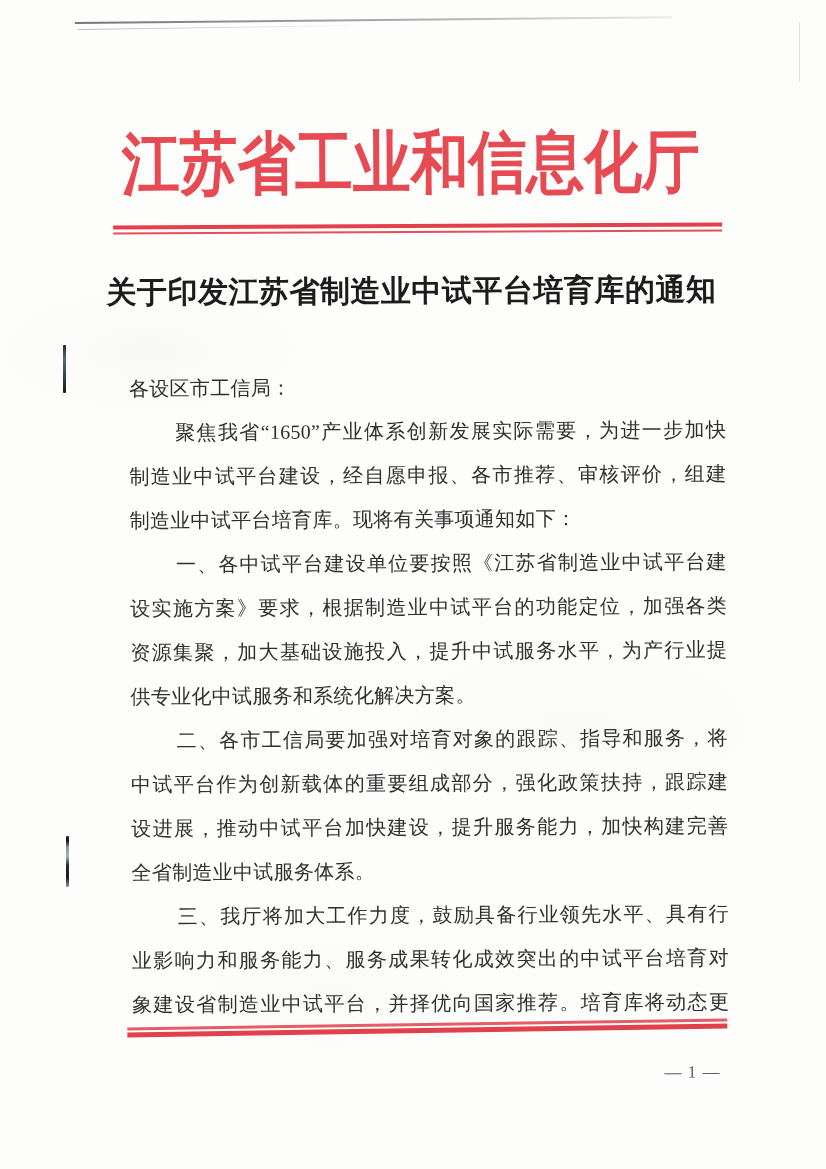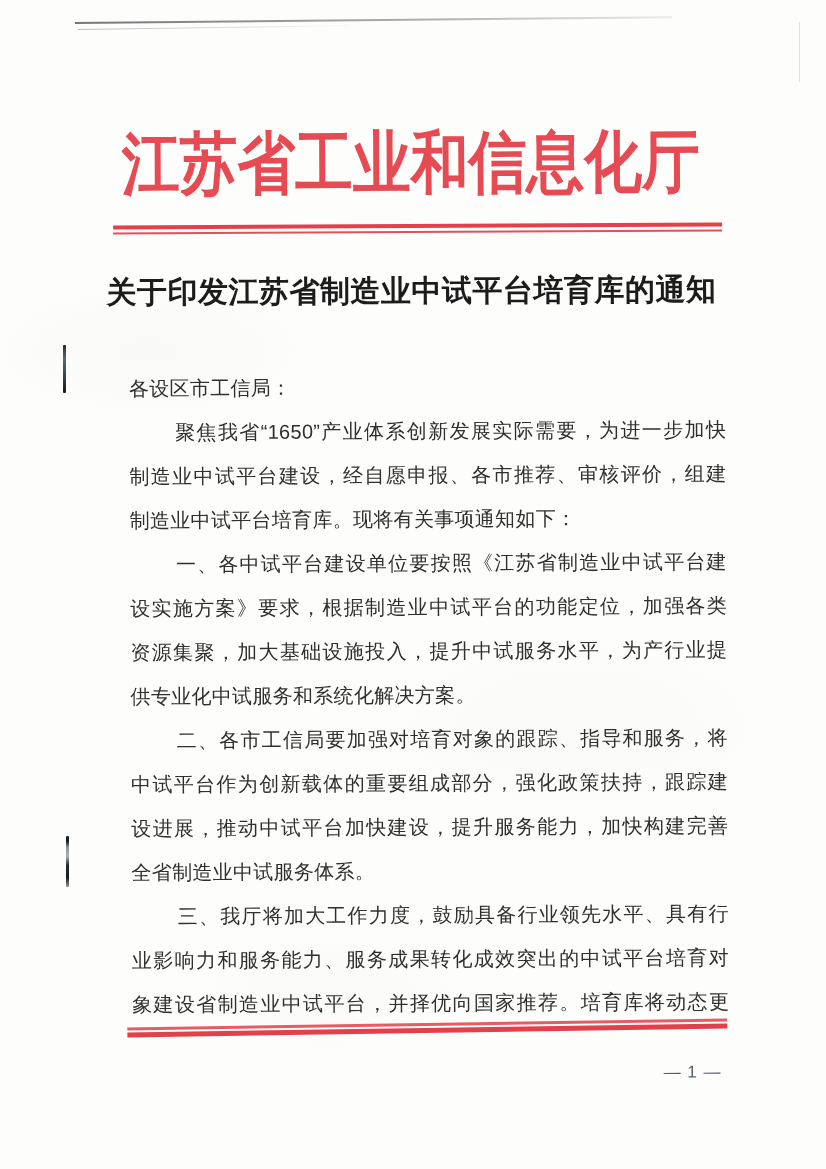--- a/index.html
+++ b/index.html
@@ -1,21 +1,21 @@
 <!DOCTYPE html>
 <html style="--header-red: #e64a52; --rule-red: #e2404a; --body-text: #2f2f2f; --pageno: #52646a;"><head>
 <meta charset="utf-8">
 <style>
   html,body{margin:0;padding:0;background:#ffffff;}
   .page{
     position:relative;
     width:826px;height:1169px;
     background:#fdfdfc;
     overflow:hidden;
-    font-family:Liberation Sans, sans-serif;
+    font-family:Liberation Serif, serif;
   }
   
   .page::before{
     content:"";position:absolute;inset:0;pointer-events:none;
     background:
       radial-gradient(220px 90px at 18% 30%, rgba(160,160,155,0.05), transparent 70%),
       radial-gradient(260px 120px at 70% 62%, rgba(160,160,155,0.04), transparent 70%),
       radial-gradient(180px 80px at 40% 85%, rgba(160,160,155,0.04), transparent 70%);
   }
   

